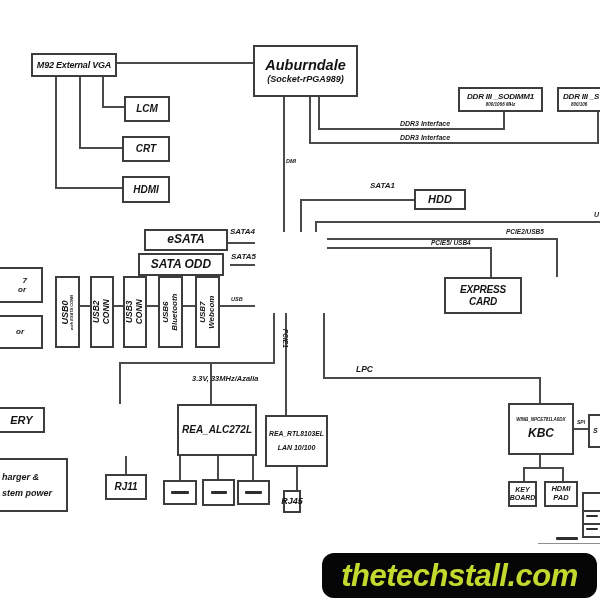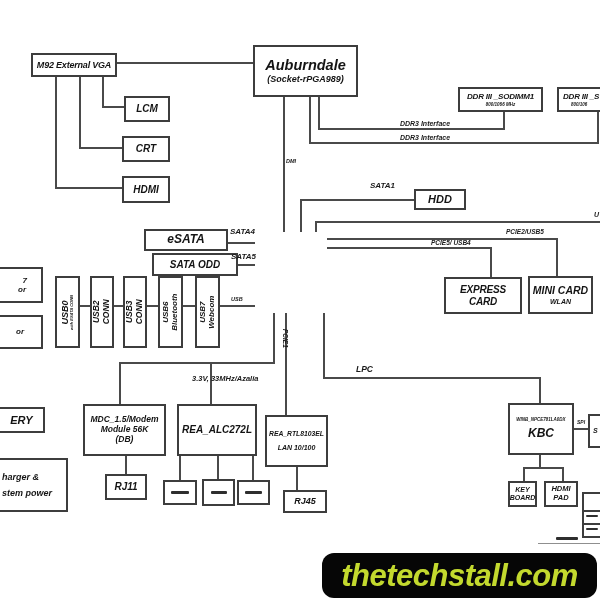--- a/index.html
+++ b/index.html
@@ -103,32 +103,28 @@
 
 
   <div class="box" style="left:414px;top:189px;width:52px;height:21px;font-size:11px">
     <span>HDD</span>
   </div>
 
   <div class="box" style="left:144px;top:229px;width:84px;height:22px;font-size:12px">
     <span>eSATA</span>
   </div>
 
-  <div class="box" style="left:152px;top:253px;width:86px;height:23px;font-size:10px">
+  <div class="box" style="left:138px;top:253px;width:86px;height:23px;font-size:12px">
     <span>SATA ODD</span>
   </div>
 
   <div class="box" style="left:444px;top:277px;width:78px;height:37px;font-size:10px;letter-spacing:-0.2px">
     <span>EXPRESS CARD</span>
   </div>
 
-  <div class="box" style="left:528px;top:276px;width:65px;height:38px">
-    <span style="font-size:10.5px">MINI CARD</span>
-    <span style="font-size:7px;margin-top:2px">WLAN</span>
-  </div>
 
   <div class="box" style="left:55px;top:276px;width:25px;height:72px">
     <div class="vtext">
       <span style="display:block;font-size:9px">USB0</span>
       <span style="display:block;font-size:4px">with ESATA CONN</span>
     </div>
   </div>
 
   <div class="box" style="left:90px;top:276px;width:24px;height:72px">
     <div class="vtext" style="font-size:8.5px">
@@ -151,40 +147,35 @@
     </div>
   </div>
 
   <div class="box" style="left:195px;top:276px;width:25px;height:72px">
     <div class="vtext" style="font-size:8px">
       <span style="display:block">USB7</span>
       <span style="display:block">Webcom</span>
     </div>
   </div>
 
-  <div class="box" style="left:83px;top:404px;width:83px;height:52px;font-size:8.5px">
-    <span>MDC_1.5/Modem</span>
-    <span>Module 56K</span>
-    <span>(DB)</span>
-  </div>
 
   <div class="box" style="left:177px;top:404px;width:80px;height:52px;font-size:10px">
     <span>REA_ALC272L</span>
   </div>
 
   <div class="box" style="left:265px;top:415px;width:63px;height:52px">
     <span style="font-size:6.8px">REA_RTL8103EL</span>
     <span style="font-size:7px;margin-top:7px">LAN  10/100</span>
   </div>
 
   <div class="box" style="left:105px;top:474px;width:42px;height:26px;font-size:10px">
     <span>RJ11</span>
   </div>
 
-  <div class="box" style="left:283px;top:490px;width:44px;height:23px;font-size:9px">
+  <div class="box" style="left:283px;top:490px;width:18px;height:23px;font-size:9px">
     <span>RJ45</span>
   </div>
 
   <div class="box" style="left:163px;top:480px;width:34px;height:25px">
     <div class="smudge" style="width:18px"></div>
   </div>
   <div class="box" style="left:202px;top:479px;width:33px;height:27px">
     <div class="smudge" style="width:16px"></div>
   </div>
   <div class="box" style="left:237px;top:480px;width:33px;height:25px">

